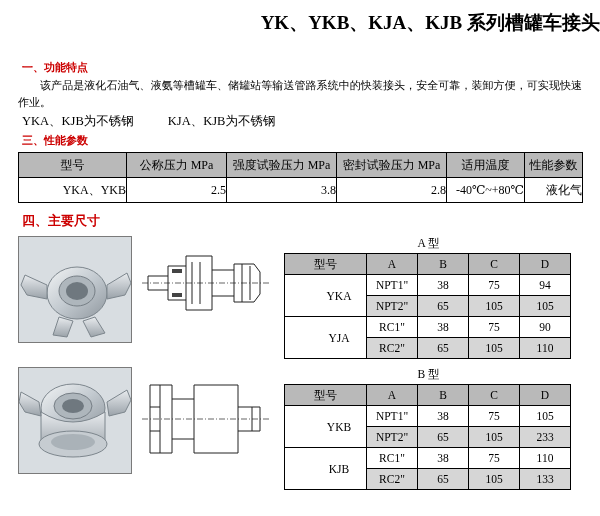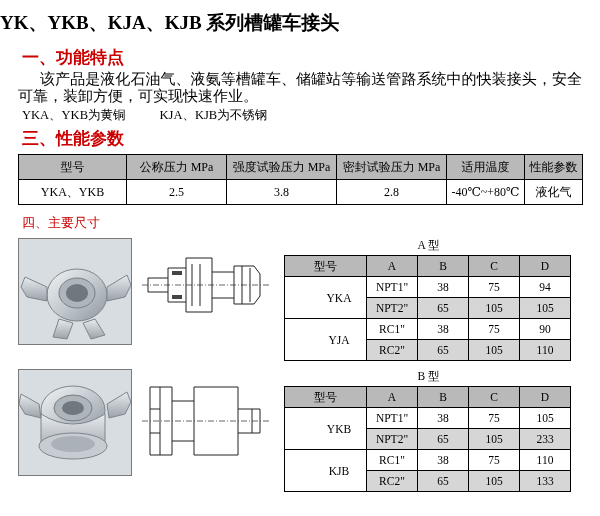--- a/index.html
+++ b/index.html
@@ -16,37 +16,37 @@
     overflow: hidden;
   }
   .page {
     position: relative;
     width: 600px;
     height: 516px;
     padding: 0;
     box-sizing: border-box;
   }
   .title {
-    text-align: left;
+    text-align: right;
     font-size: 19px;
     font-weight: bold;
     letter-spacing: 0px;
     margin-top: 10px;
-    margin-bottom: 10px;
+    margin-bottom: 24px;
     font-family: "Liberation Serif", "DejaVu Serif", serif;
   }
   .section-head {
     color: #cc0000;
     font-weight: bold;
-    font-size: 17px;
+    font-size: 11px;
     margin: 3px 0 2px 22px;
     font-family: "Liberation Serif", "DejaVu Serif", serif;
   }
   .para {
-    font-size: 15px;
+    font-size: 11px;
     line-height: 17px;
     margin: 0 18px 0 18px;
     text-align: justify;
   }
   .para .indent {
     display: inline-block;
     width: 22px;
   }
   .mat-line {
     font-size: 12.5px;
@@ -71,26 +71,26 @@
     text-align: center;
     font-size: 12px;
     height: 24px;
     padding: 0;
   }
   table.perf tr.head td {
     background: #b9b9b9;
     font-size: 12px;
     font-weight: normal;
   }
-  table.perf tr.r1 td { background: #ffffff; }
+  table.perf tr.r1 td { background: #ffffff; text-align: right; }
   table.perf tr.r2 td { background: #d6d6d6; }
 
   .dims-head {
     color: #cc0000;
-    font-weight: normal;
+    font-weight: bold;
     font-size: 13px;
     margin: 9px 0 6px 22px;
   }
 
   
   .blocks {
     position: relative;
     margin-left: 18px;
     margin-top: 2px;
   }
@@ -147,21 +147,21 @@
 <body>
 
 <div class="page">
 
   <div class="title">YK、YKB、KJA、KJB 系列槽罐车接头</div>
 
   <div class="section-head">一、功能特点</div>
   <div class="para"><span class="indent"></span><span>该产品是液化石油气、液氨等槽罐车、储罐站等输送管路系统中的快装接头，安全可靠，装卸方便，可实现快速作业。</span></div>
 
   <div class="mat-line">
-    <span>YKA、YKB为黄铜</span><span class="gap"></span><span>KJA、KJB为不锈钢</span>
+    <span>YKA、KJB为不锈钢</span><span class="gap"></span><span>KJA、KJB为不锈钢</span>
   </div>
 
   <div class="section-head">三、性能参数</div>
 
   <div class="perf-wrap">
     <table class="perf">
       <colgroup>
         <col style="width:108px">
         <col style="width:100px">
         <col style="width:110px">

